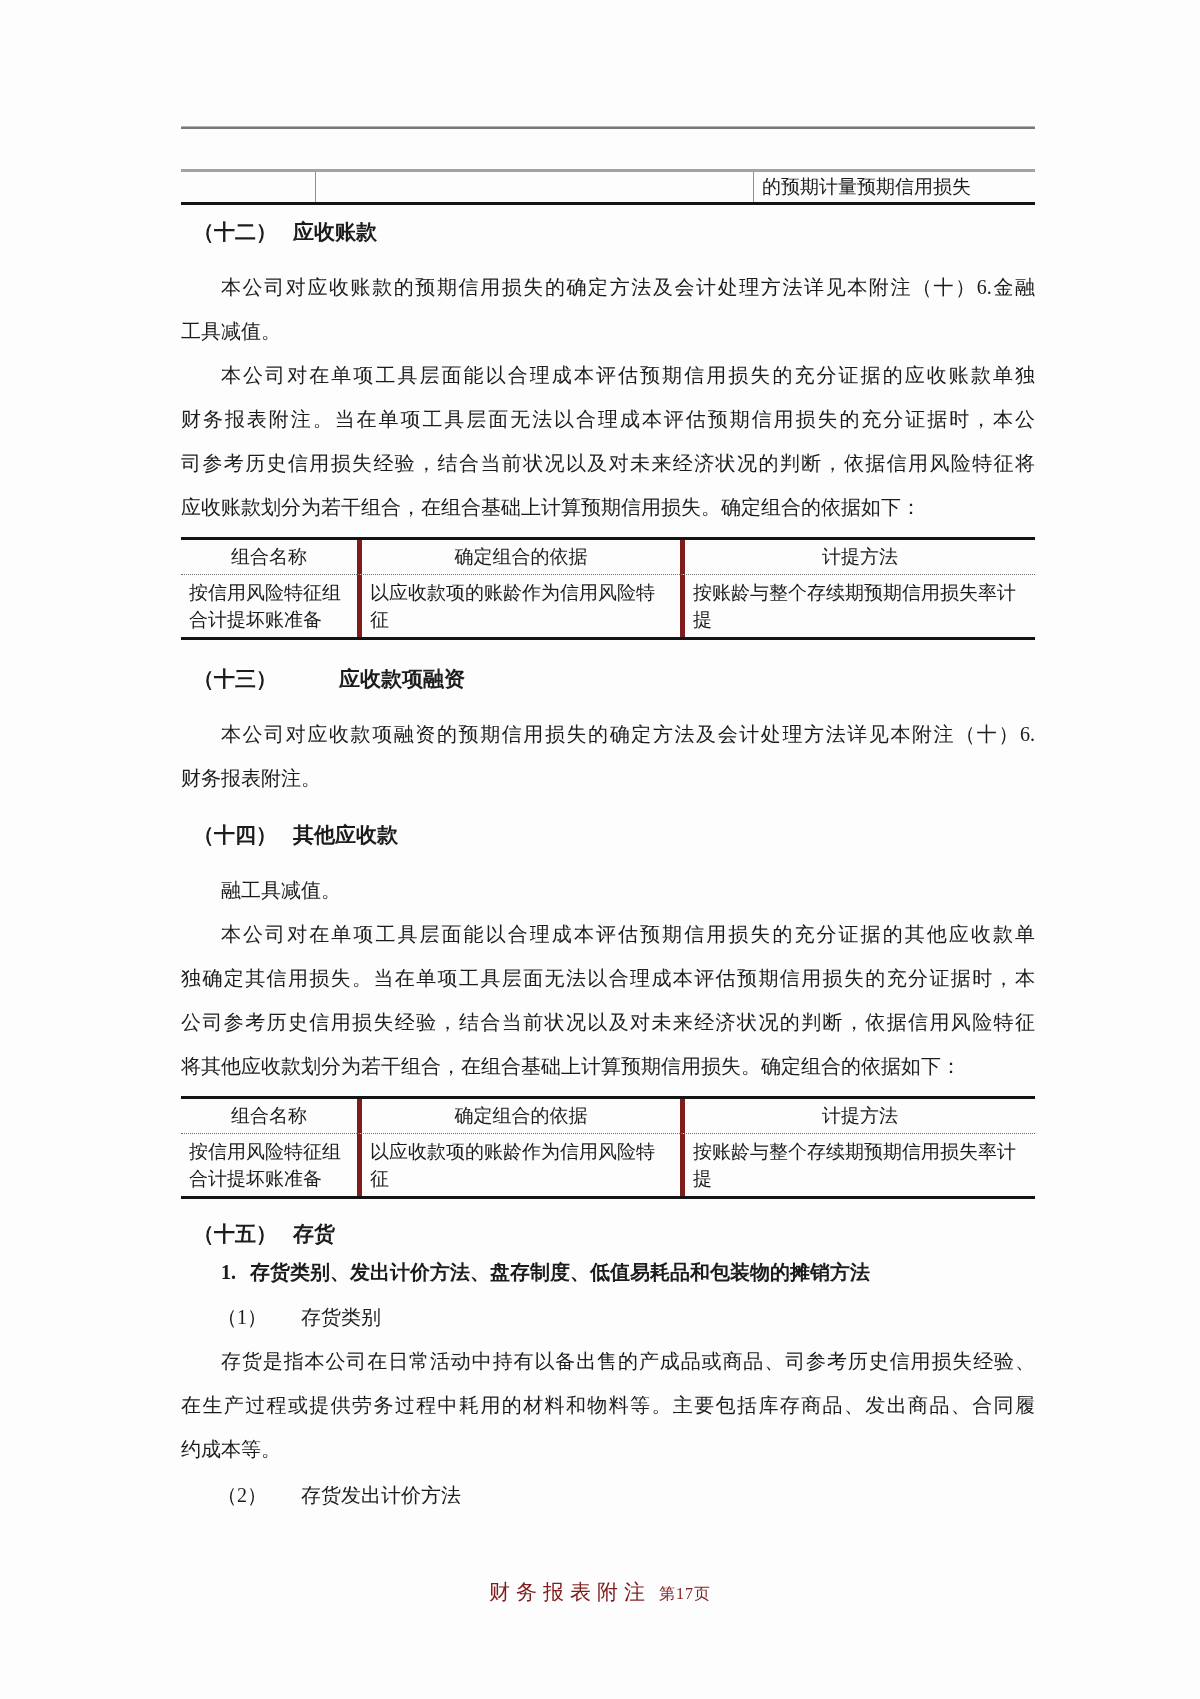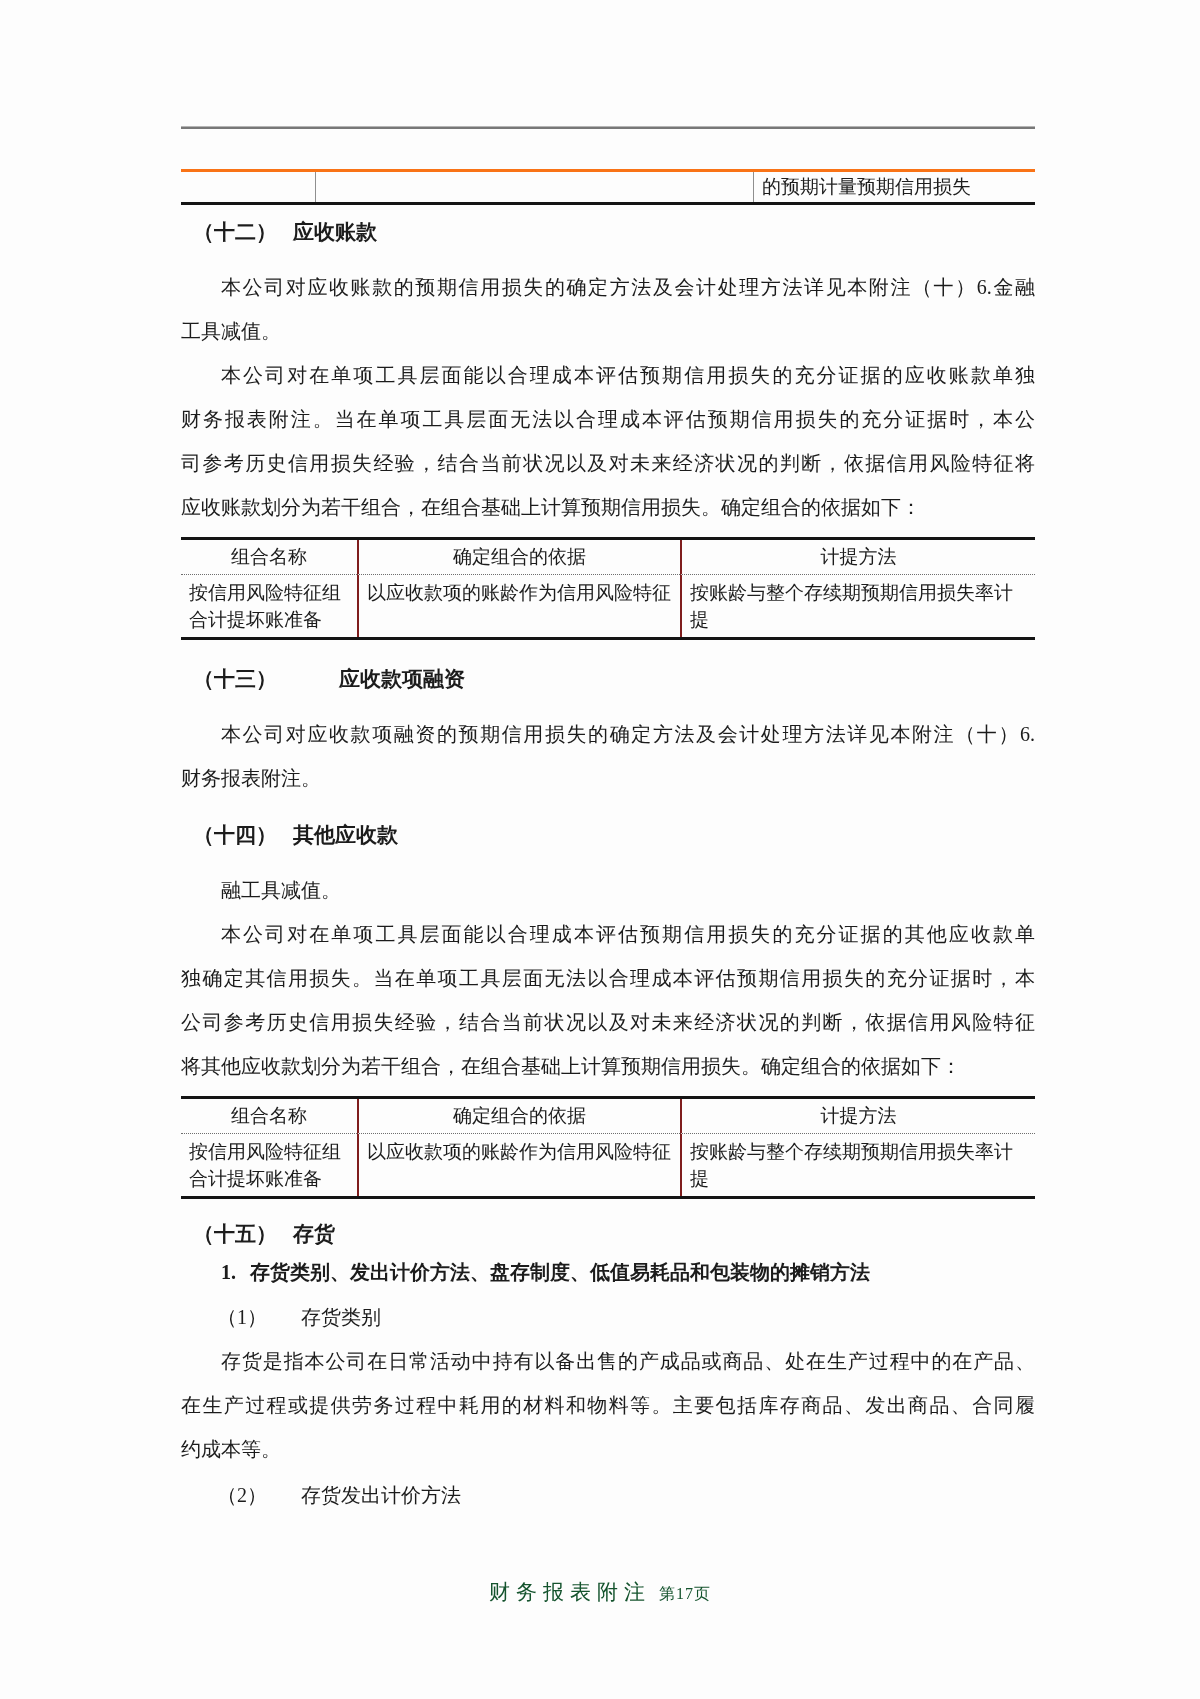--- a/index.html
+++ b/index.html
@@ -19,21 +19,21 @@
   }
   
   .head-rule {
     height: 2px;
     background: #787878;
     border-top: 1px solid #b5b5b5;
   }
   
   .frag-table {
     margin-top: 40px;
-    border-top: 3px solid #f97316;
+    border-top: 3px solid #a3a3a3;
     border-bottom: 3px solid #141414;
     display: grid;
     grid-template-columns: 134px 438px 282px;
     font-size: 19px;
   }
   .frag-cell {
     height: 30px;
     line-height: 30px;
     padding: 0 8px;
     overflow: hidden;
@@ -56,21 +56,21 @@
     border-bottom: 1px dotted #6e6e6e;
     overflow: hidden;
     white-space: nowrap;
   }
   .ct-cell {
     padding: 4px 8px;
     line-height: 27px;
     min-height: 58px;
     box-sizing: border-box;
   }
-  .ct-head + .ct-head, .ct-cell + .ct-cell { border-left: 2px solid #7f1d1d; }
+  .ct-head + .ct-head, .ct-cell + .ct-cell { border-left: 5px solid #7f1d1d; }
 
   
   .h-sec {
     font-size: 21px;
     font-weight: bold;
     line-height: 26px;
     padding-left: 12px;
   }
   .h-sec .num { margin-right: 16px; }
   .h-sec.wide-gap .num { margin-right: 62px; }
@@ -105,21 +105,21 @@
   .para .tline.last { text-align-last: left; }
   .para .tline:first-child { text-indent: 40px; }
   .p-after-h { margin-top: 20px; }
 
   
   .footer {
     position: absolute;
     top: 1578px; left: 0;
     width: 1200px;
     text-align: center;
-    color: #14532d;
+    color: #7f1d1d;
   }
   .footer .f-title { font-size: 21px; letter-spacing: 6px; }
   .footer .f-page { font-size: 16px; margin-left: 8px; letter-spacing: 1px; }
 </style>
 </head>
 <body>
 
 <div class="page">
 
   <div class="head-rule"></div>
@@ -186,21 +186,21 @@
   <div class="h-sec h15">
     <span class="num">（十五）</span><span>存货</span>
   </div>
   <div class="h-sub">
     <span class="num">1.</span><span>存货类别、发出计价方法、盘存制度、低值易耗品和包装物的摊销方法</span>
   </div>
   <div class="h-item">
     <span class="num">（1）</span><span>存货类别</span>
   </div>
   <div class="para">
-      <div class="tline">存货是指本公司在日常活动中持有以备出售的产成品或商品、处在生产过程中的在产品、</div>
+      <div class="tline">存货是指本公司在日常活动中持有以备出售的产成品或商品、司参考历史信用损失经验、</div>
       <div class="tline">在生产过程或提供劳务过程中耗用的材料和物料等。主要包括库存商品、发出商品、合同履</div>
       <div class="tline last">约成本等。</div>
     </div>
   <div class="h-item tail">
     <span class="num">（2）</span><span>存货发出计价方法</span>
   </div>
 
   <div class="footer">
     <span class="f-title">财务报表附注</span><span class="f-page">第17页</span>
   </div>

